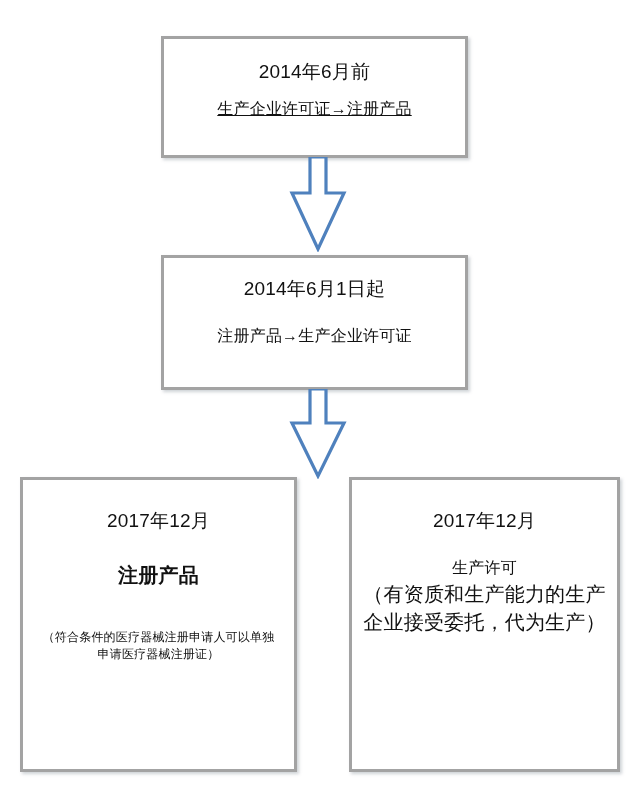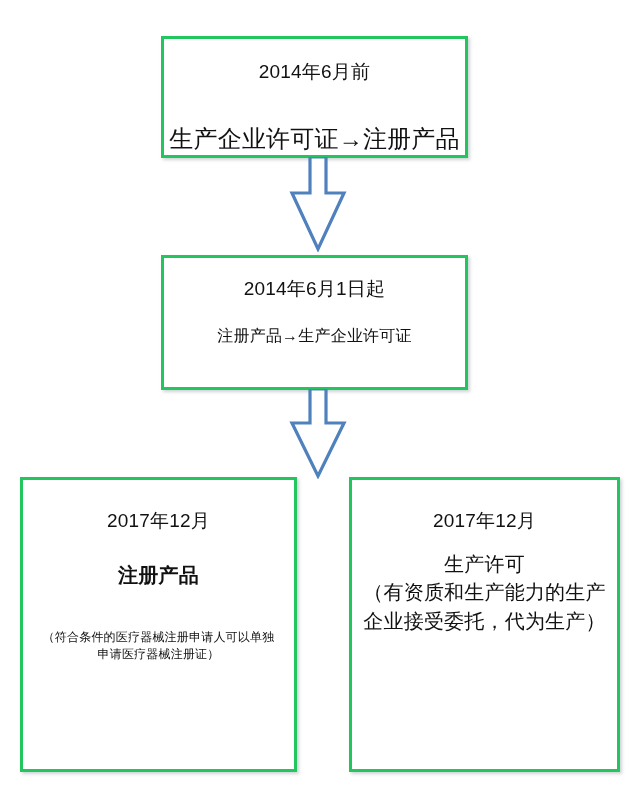--- a/index.html
+++ b/index.html
@@ -17,21 +17,21 @@
     position: relative;
     width: 630px;
     height: 787px;
   }
 
   
   .node {
     position: absolute;
     box-sizing: border-box;
     background: #ffffff;
-    border: 3px solid #22c55e;
+    border: 3px solid #a3a3a3;
     box-shadow: 2px 2px 3px rgba(130,140,150,0.38);
     display: flex;
     flex-direction: column;
     align-items: center;
   }
   .node .line {
     color: #111111;
     text-align: center;
     line-height: 1.42;
     letter-spacing: 0.2px;
@@ -40,21 +40,21 @@
 
   
   #node-top {
     left: 161px;
     top: 36px;
     width: 307px;
     height: 122px;
     padding-top: 20px;
   }
   #node-top .title { font-size: 19px; }
-  #node-top .body  { font-size: 24px; margin-top: 36px; }
+  #node-top .body  { font-size: 16px; margin-top: 12px; text-decoration: underline; }
 
   
   #node-mid {
     left: 161px;
     top: 255px;
     width: 307px;
     height: 135px;
     padding-top: 18px;
     align-items: center;
   }
@@ -75,21 +75,21 @@
 
   
   #node-right {
     left: 349px;
     top: 477px;
     width: 271px;
     height: 295px;
     padding-top: 28px;
   }
   #node-right .title { font-size: 19px; }
-  #node-right .body  { font-size: 20px; margin-top: 15px; }
+  #node-right .body  { font-size: 16px; margin-top: 22px; }
   #node-right .note  { font-size: 20px; width: 252px; }
 
   
   .arrow {
     position: absolute;
     width: 58px;
   }
   .arrow svg { display: block; width: 100%; height: 100%; }
   #arrow-1 { left: 289px; top: 157px;  height: 95px; }
   #arrow-2 { left: 289px; top: 389px;  height: 90px; }

